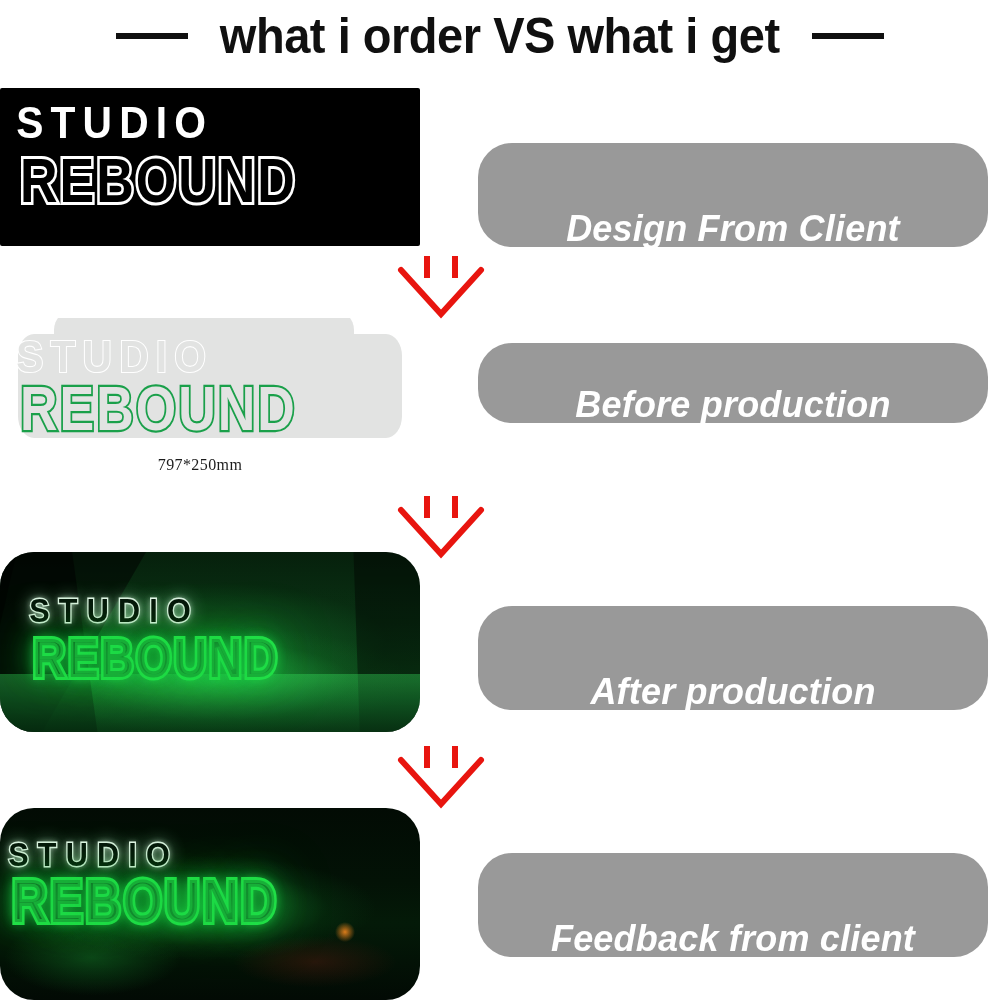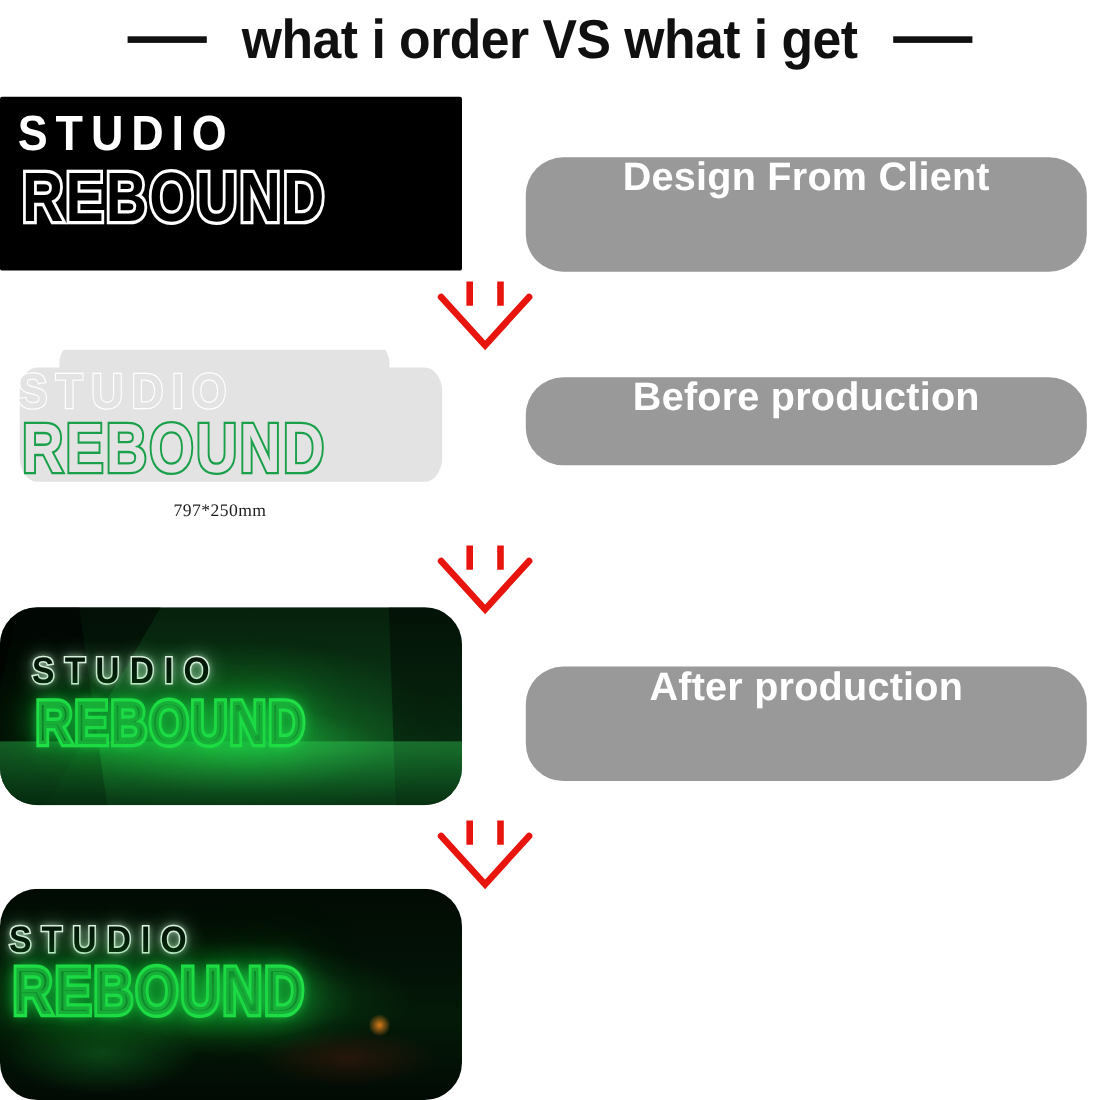--- a/index.html
+++ b/index.html
@@ -191,22 +191,23 @@
   }
 
   
   .pill {
     position: absolute;
     right: 12px;
     width: 510px;
     background: #999999;
     border-radius: 34px;
     display: flex;
-    align-items: flex-start;
+    align-items: flex-end;
     justify-content: center;
+    font-style: italic;
   }
   .pill-1 { top: 55px;  height: 104px; }
   .pill-2 { top: 25px;  height: 80px; }
   .pill-3 { top: 42px;  height: 104px; margin-top: 12px; }
   .pill-4 { top: 45px;  height: 104px; }
   .pill-label {
     color: #ffffff;
     font-family: "Liberation Sans", sans-serif;
     font-weight: bold;
     font-size: 36px;
@@ -310,13 +311,16 @@
 <div class="row row-4">
 
   <div class="media media-4 v-neon">
     <div class="photo-4"></div>
     <div class="lockup" style="top:32px; left:48%;">
       <div class="studio-word" style="font-size:30px; letter-spacing:9px;">STUDIO</div>
       <div class="rebound-word" style="font-size:50px; margin-top:6px;">REBOUND</div>
     </div>
   </div>
 
+  <div class="pill pill-4">
+    <span class="pill-label">Feedback from client</span>
+  </div>
 </div>
 
 </body></html>

